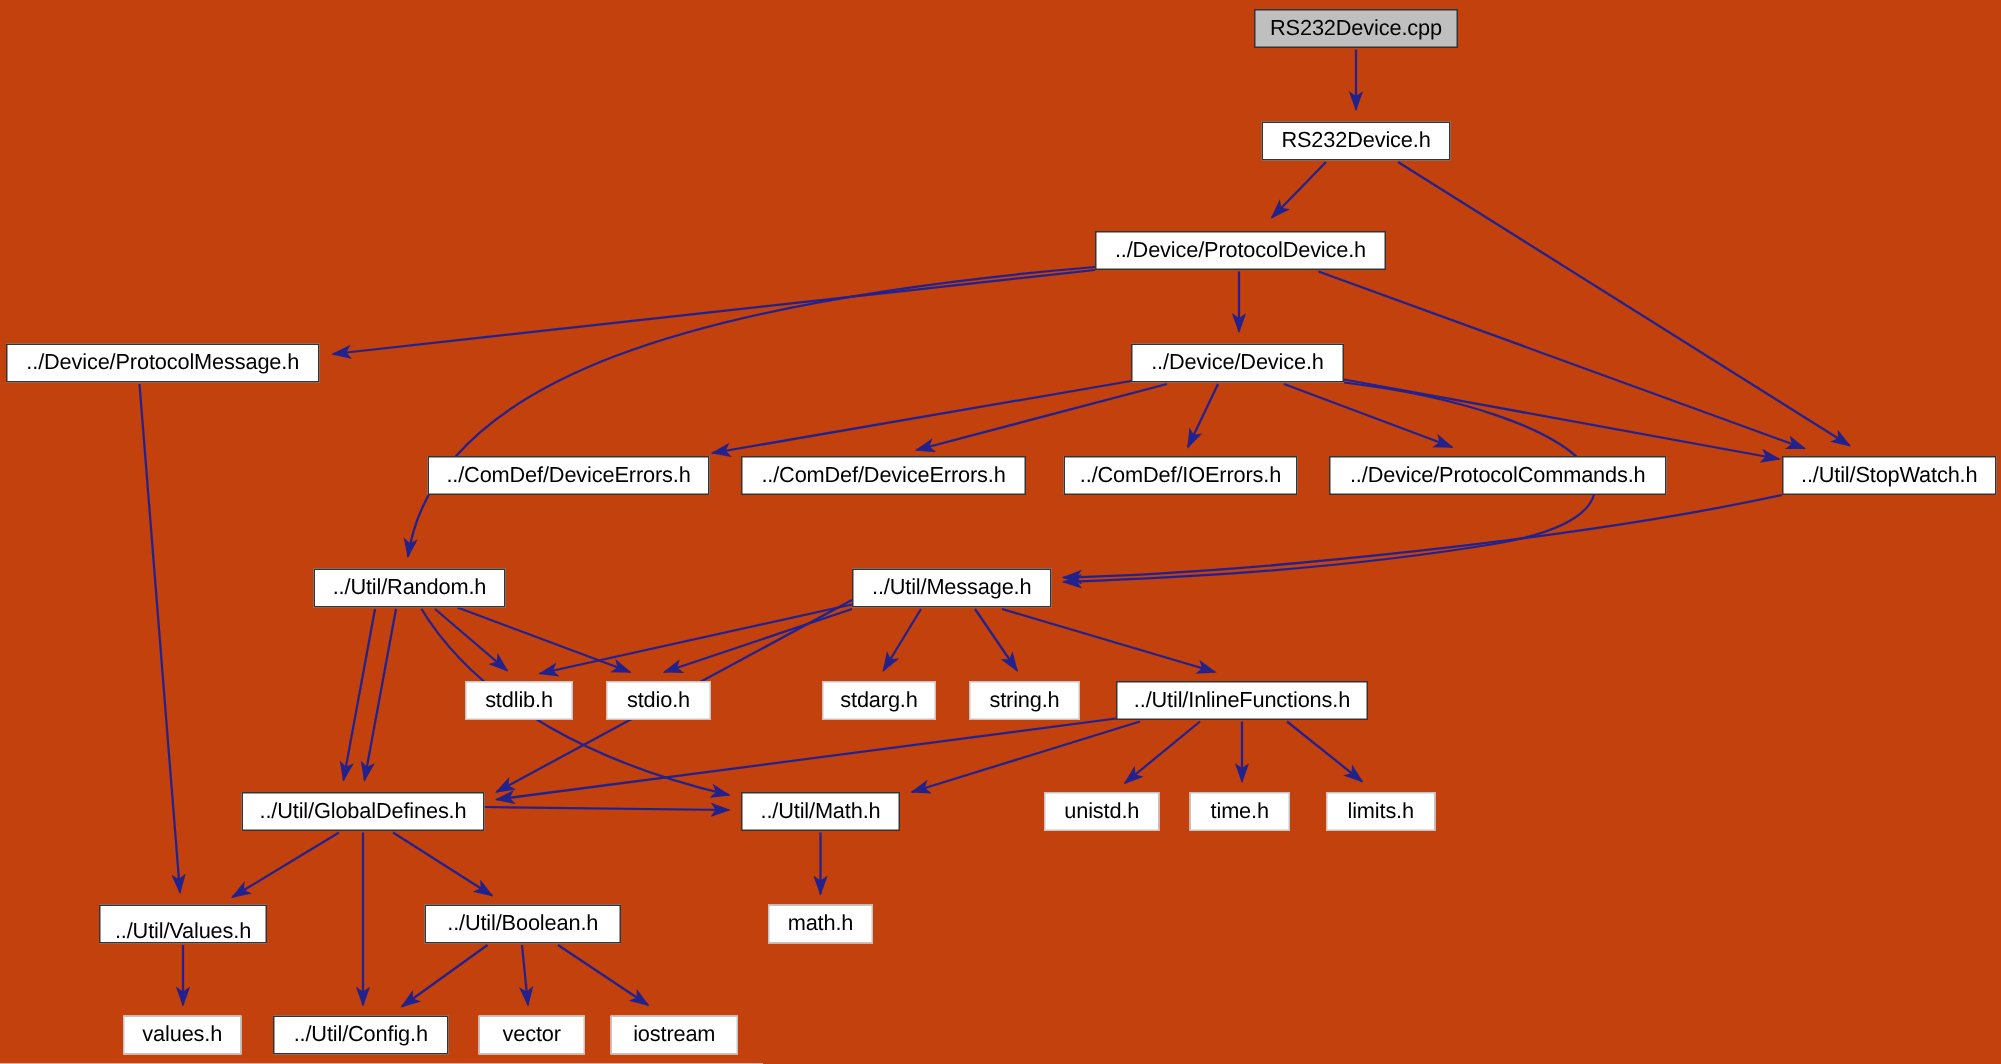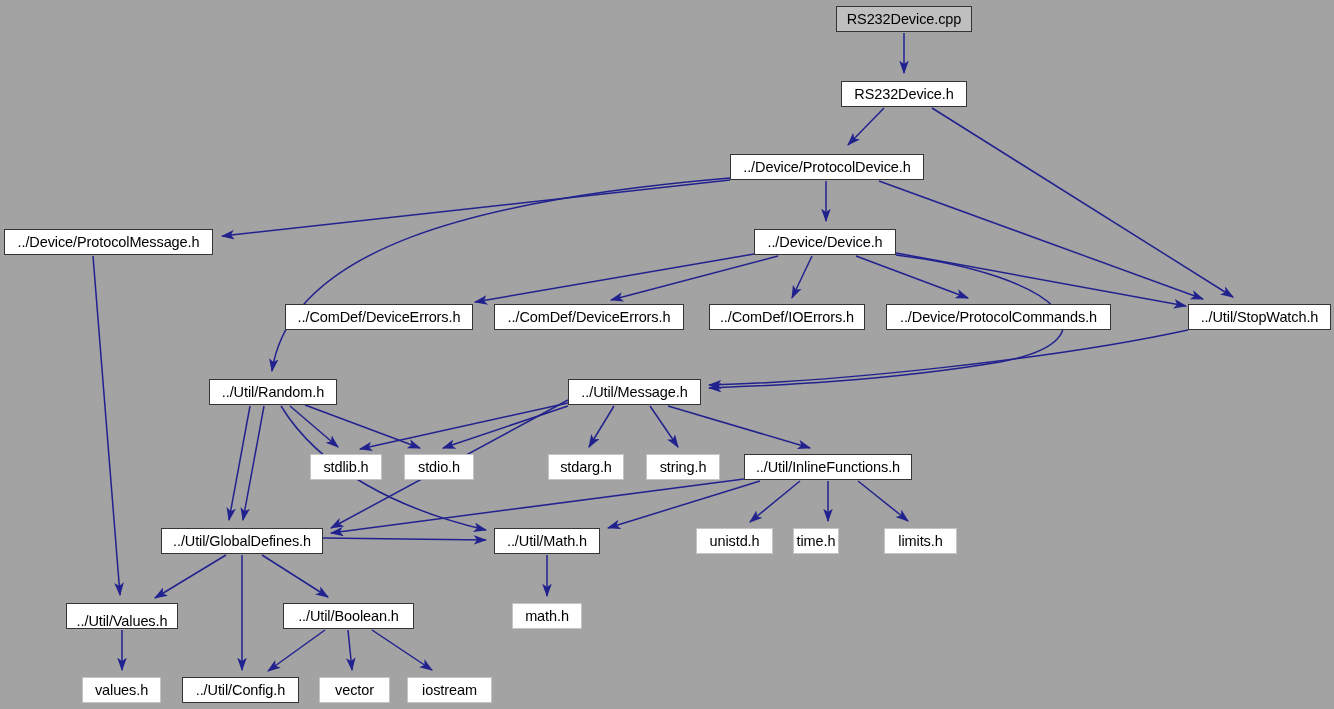--- a/index.html
+++ b/index.html
@@ -4,21 +4,21 @@
 <style>
   html, body {
     margin: 0;
     padding: 0;
     background: #ffffff;
   }
   #graph {
     position: relative;
     width: 1334px;
     height: 709px;
-    background: #a3a3a3;
+    background: #c2410c;
     font-family: "Liberation Sans", "DejaVu Sans", sans-serif;
     overflow: hidden;
   }
   #edges {
     position: absolute;
     left: 0;
     top: 0;
     width: 1334px;
     height: 709px;
   }
@@ -204,21 +204,21 @@
       </div>
       <div class="node project" style="left: 161px; top: 528px; width: 162px;">
         <span class="node-label">../Util/GlobalDefines.h</span>
       </div>
       <div class="node project" style="left: 494px; top: 528px; width: 106px;">
         <span class="node-label">../Util/Math.h</span>
       </div>
       <div class="node system" style="left: 696px; top: 528px; width: 77px;">
         <span class="node-label">unistd.h</span>
       </div>
-      <div class="node system" style="left: 793px; top: 528px; width: 46px;">
+      <div class="node system" style="left: 793px; top: 528px; width: 67px;">
         <span class="node-label">time.h</span>
       </div>
       <div class="node system" style="left: 884px; top: 528px; width: 73px;">
         <span class="node-label">limits.h</span>
       </div>
       <div class="node project" style="left: 66px; top: 603px; width: 112px; align-items: flex-end;">
         <span class="node-label">../Util/Values.h</span>
       </div>
       <div class="node project" style="left: 283px; top: 603px; width: 131px;">
         <span class="node-label">../Util/Boolean.h</span>

